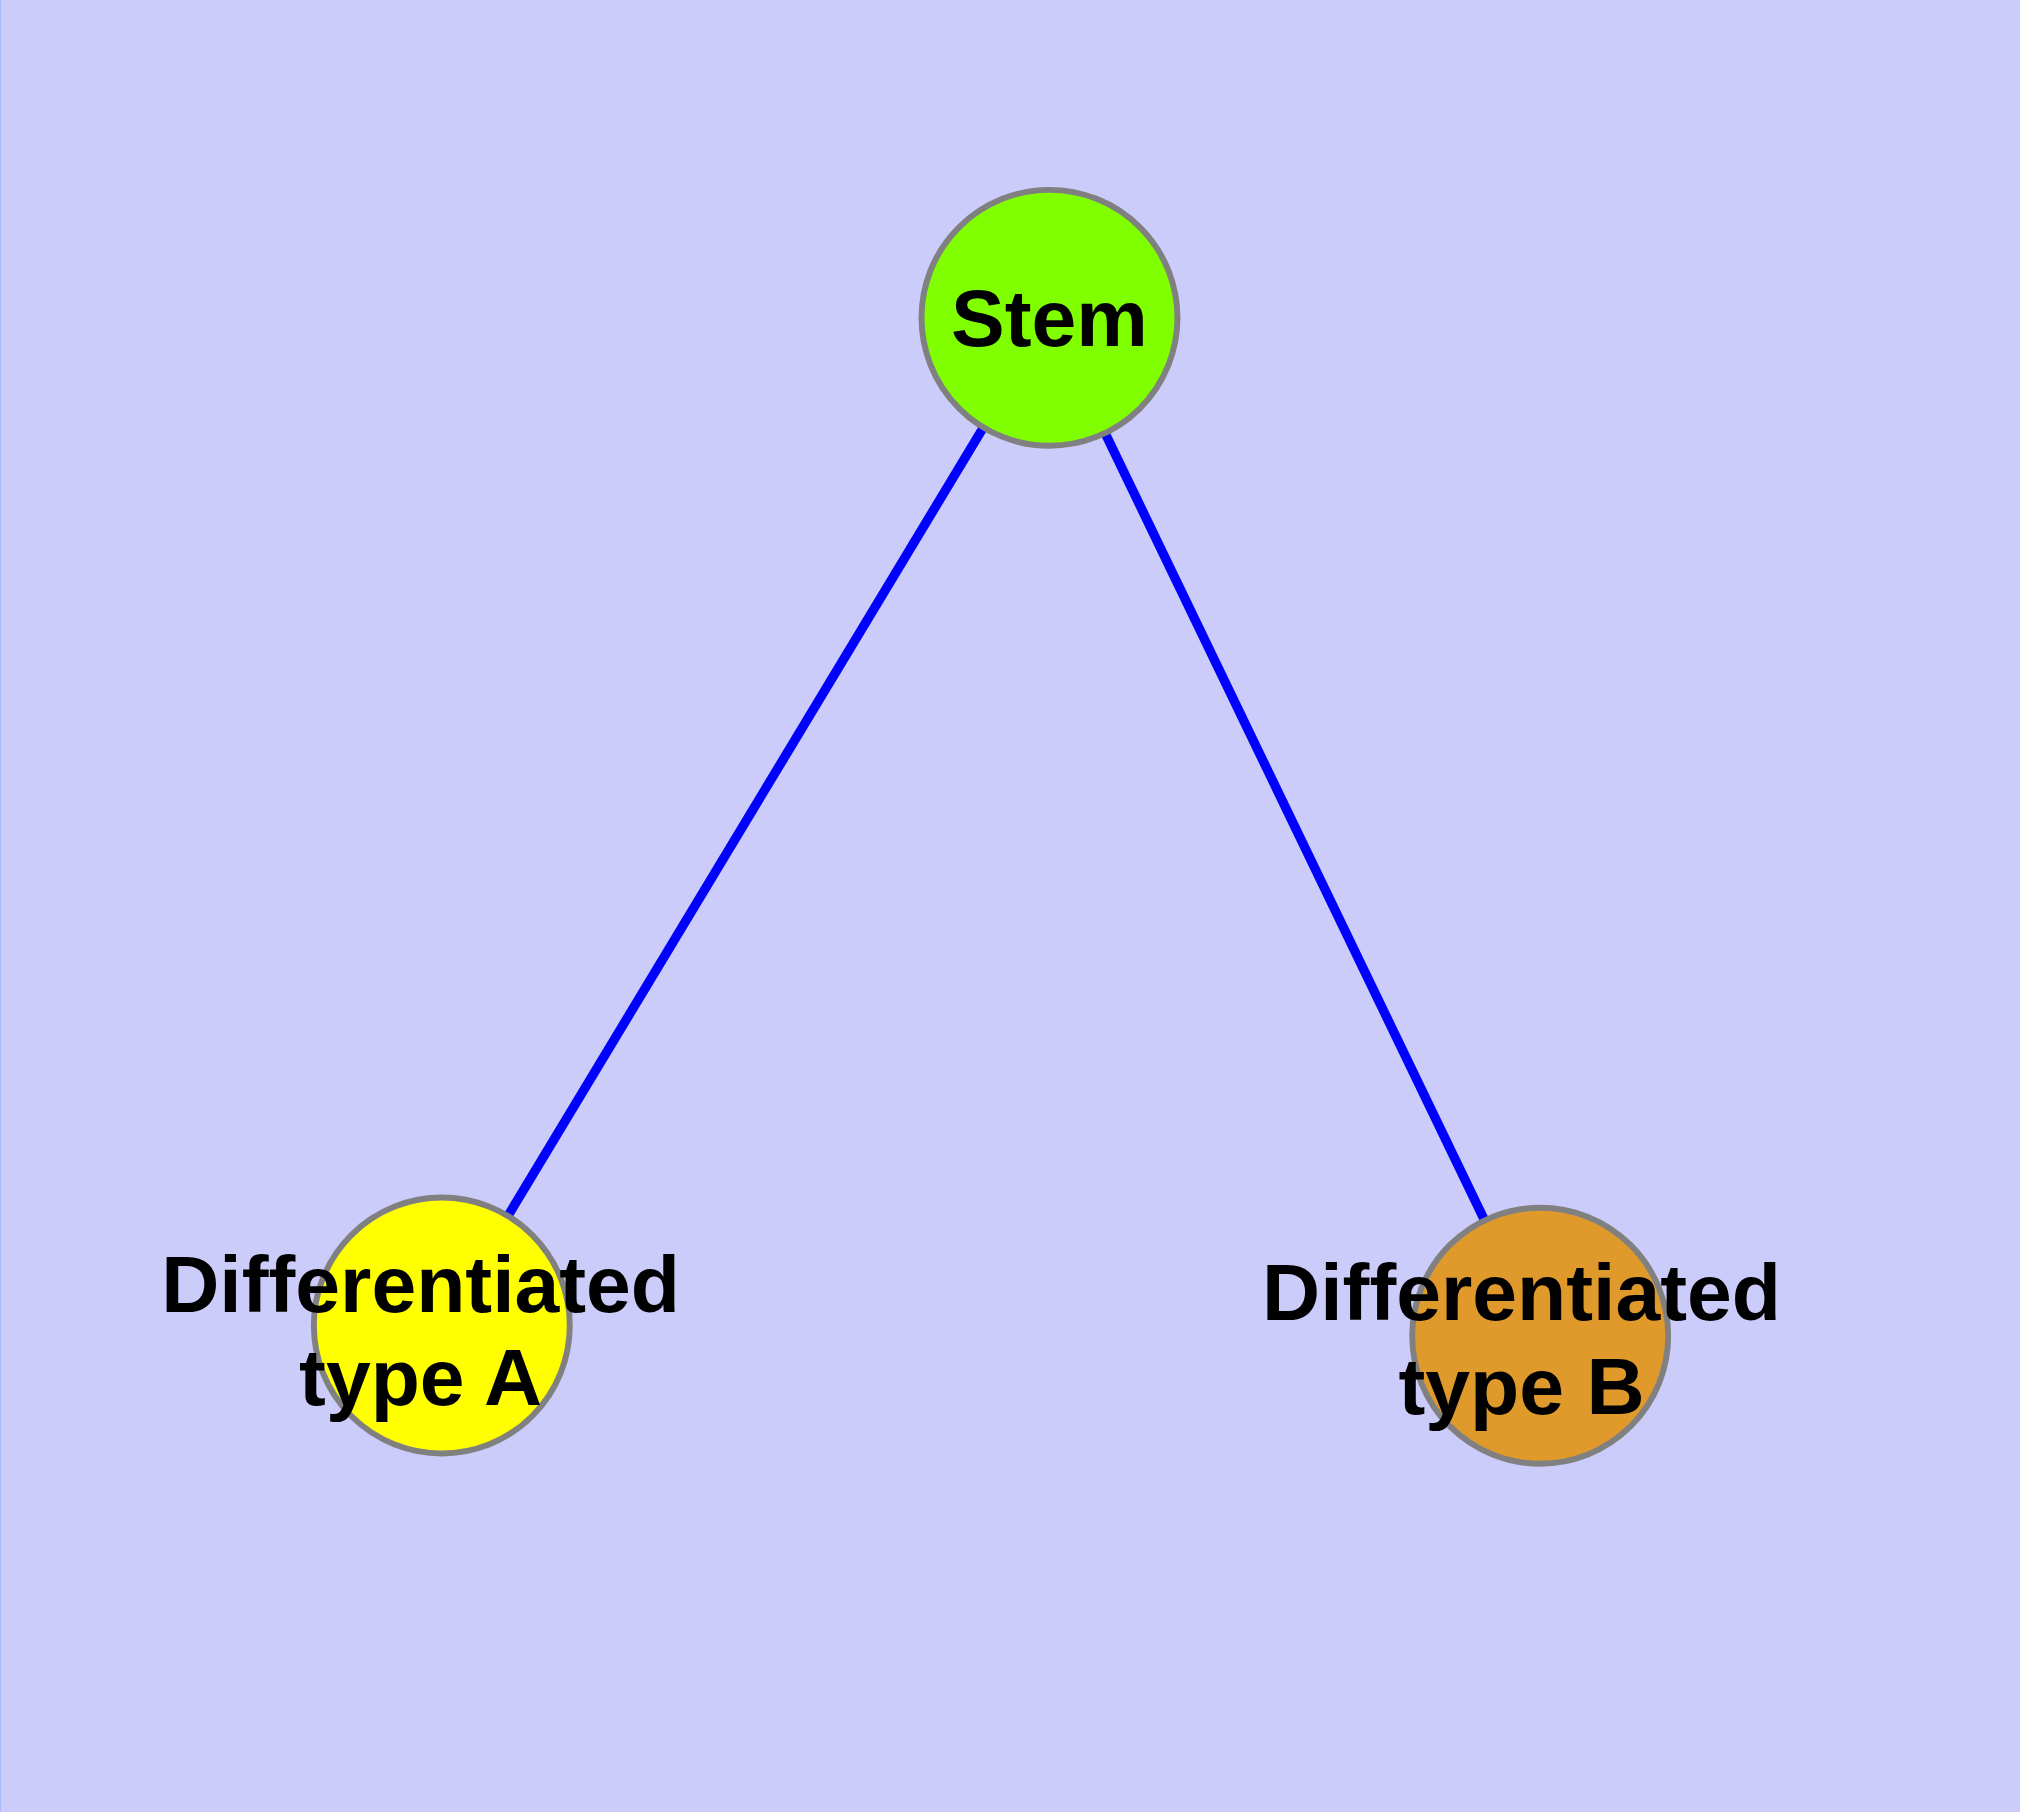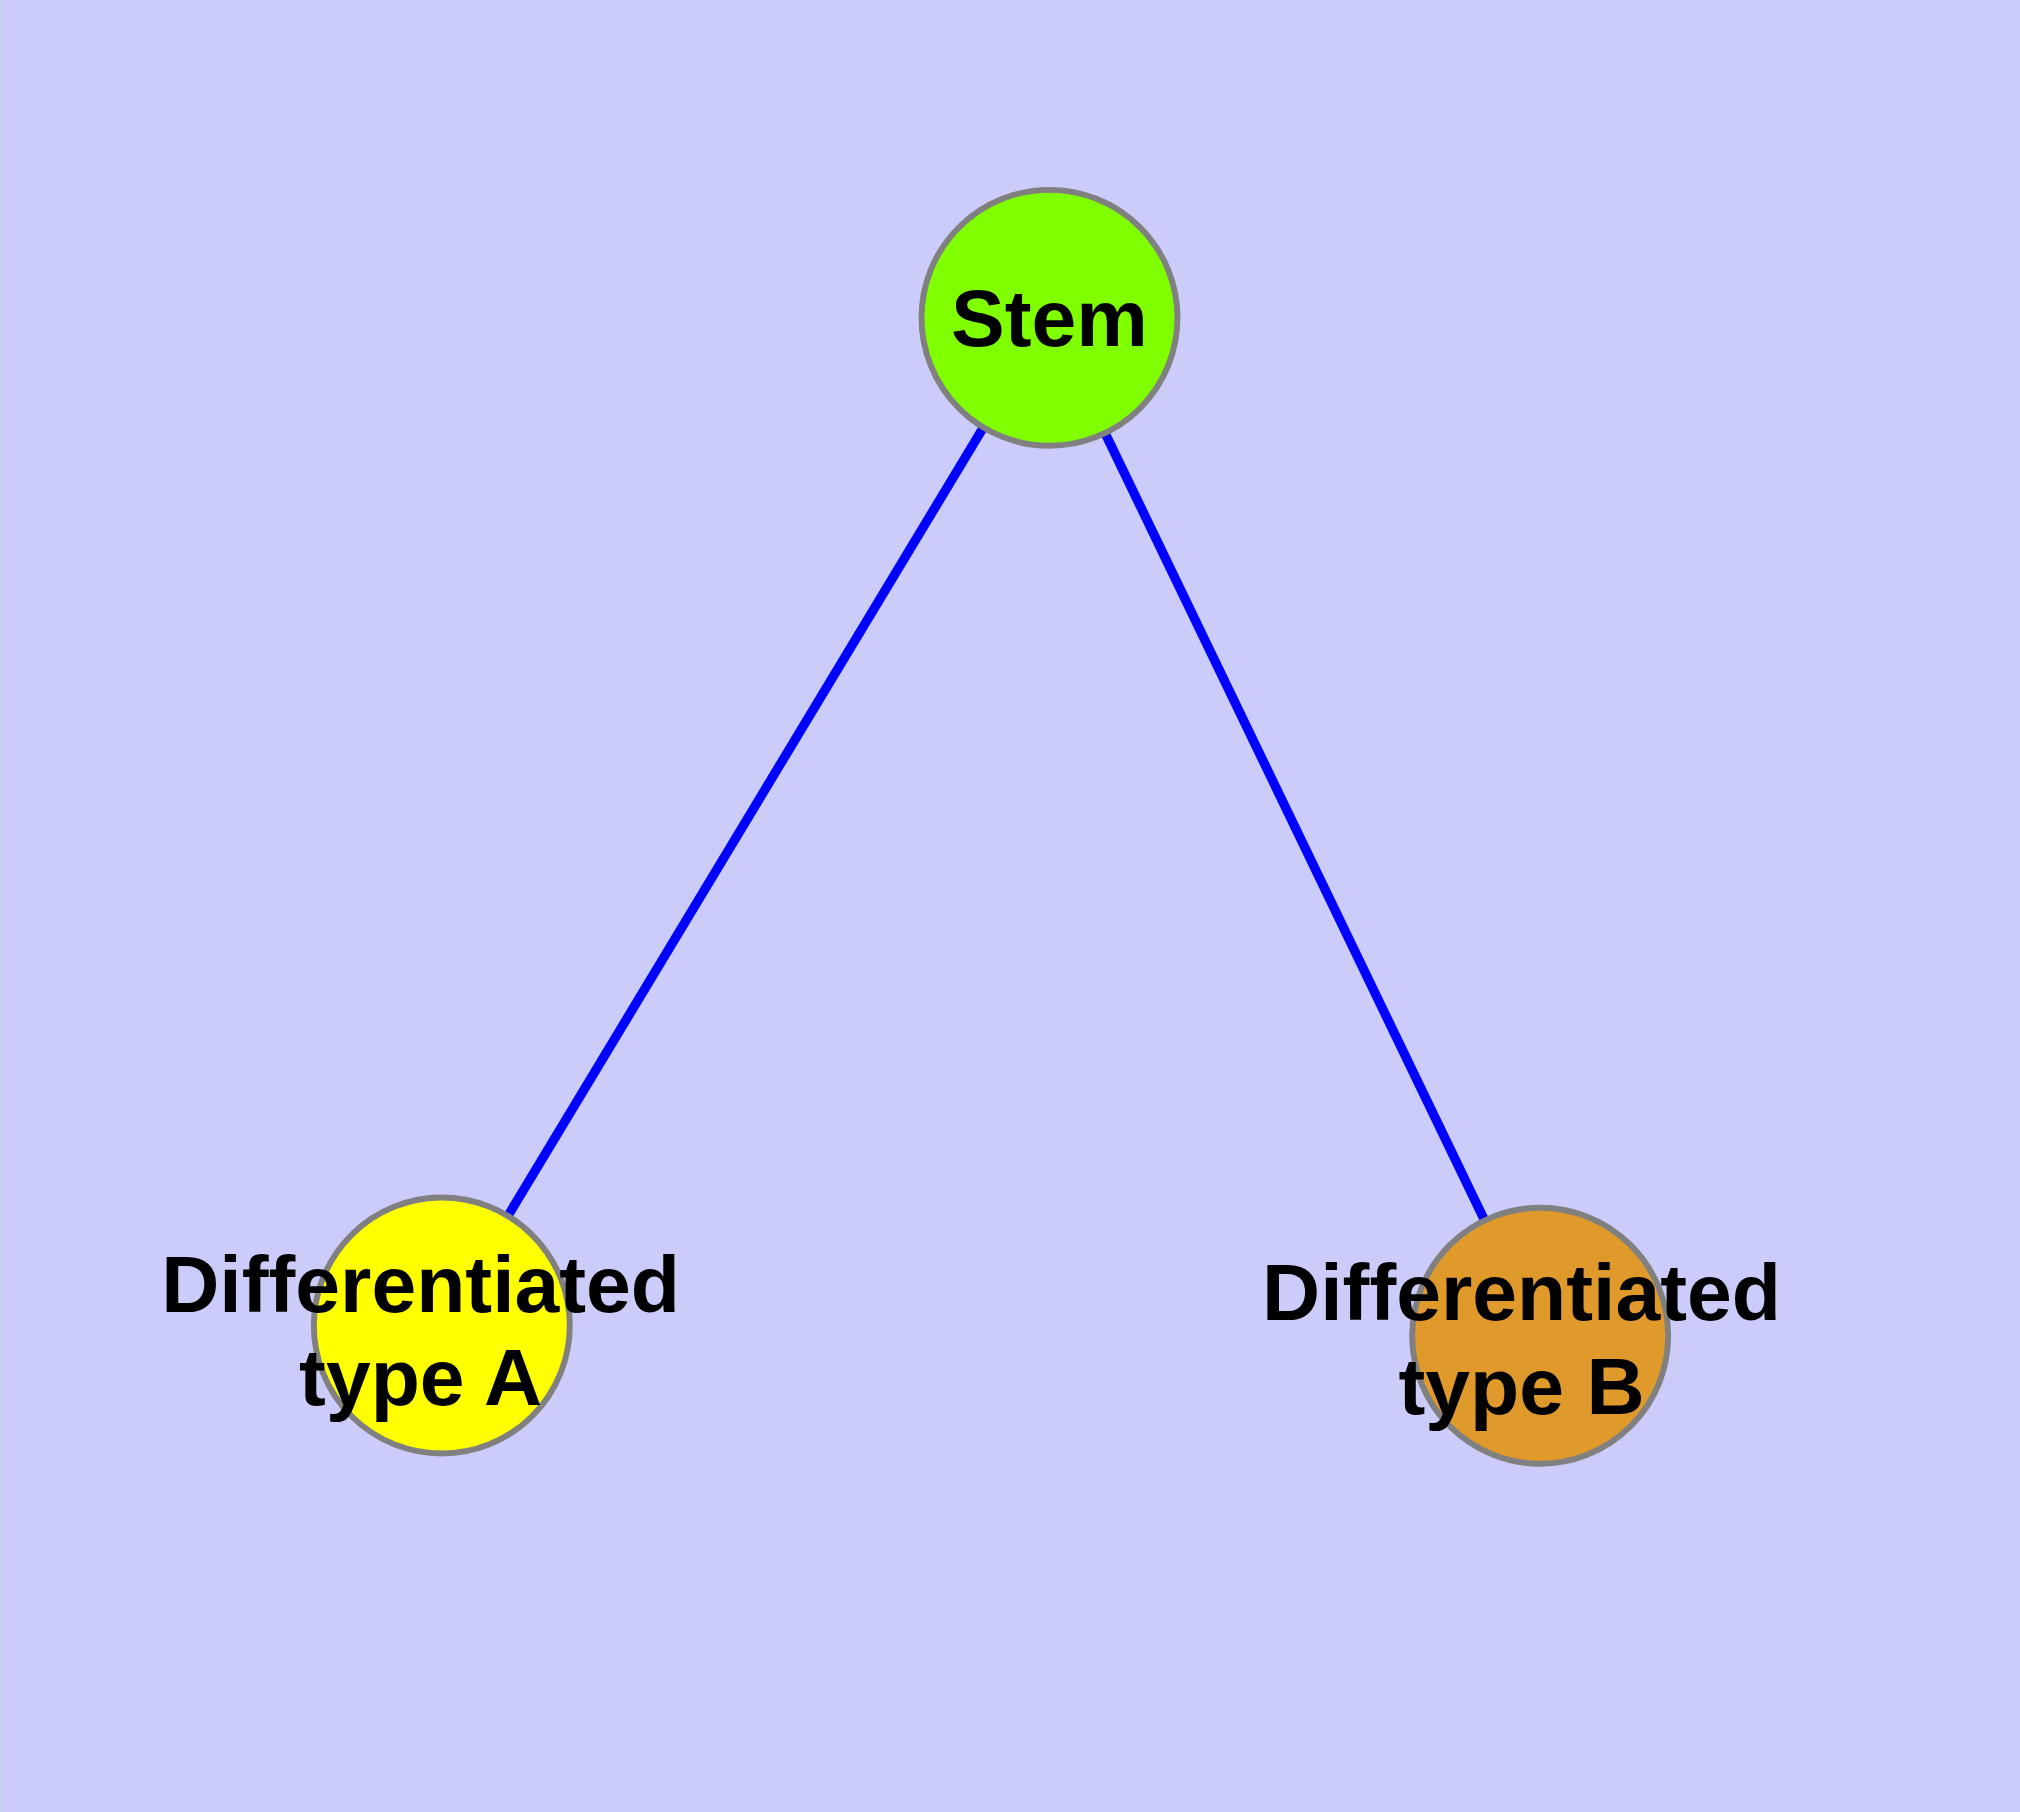--- a/index.html
+++ b/index.html
@@ -39,21 +39,21 @@
     font-size: 95px;
     fill: #000000;
     text-anchor: middle;
     dominant-baseline: auto;
     white-space: pre;
   }
 </style>
 </head>
 <body>
 
-<div id="canvas" style="width: 2021px; height: 1812px; background: #86efac;">
+<div id="canvas" style="width: 2021px; height: 1812px; background: #3b82f6;">
 
   <svg id="graph-svg" viewBox="0 0 2384 2138" xmlns="http://www.w3.org/2000/svg" style="width: 2021px; height: 1812px;">
 
     <rect id="bg-rect" x="0" y="0" width="2384" height="2138" fill="#ccccfa"></rect>
 
     <g id="edges-group">
         <line class="edge-line" x1="1238" y1="375" x2="521" y2="1564" stroke="#0000ff"></line>
         <line class="edge-line" x1="1238" y1="375" x2="1817" y2="1576" stroke="#0000ff"></line>
       </g>
 

